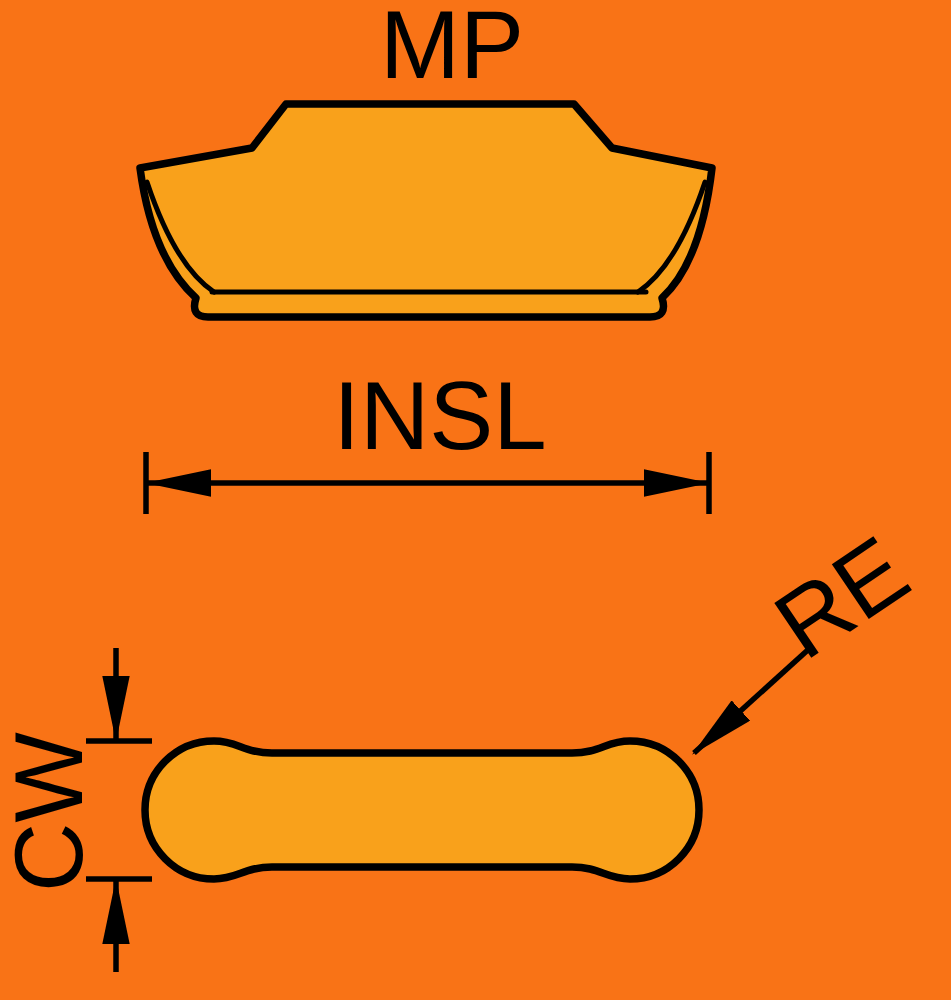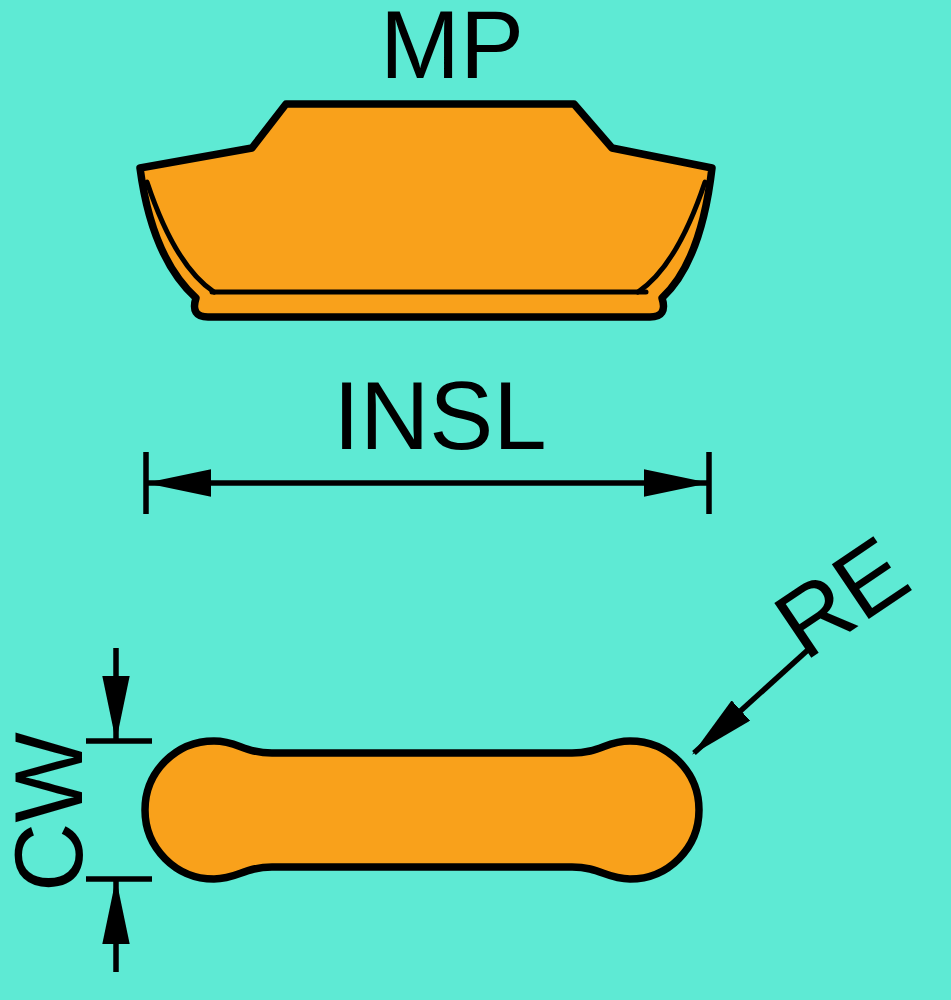--- a/index.html
+++ b/index.html
@@ -4,21 +4,21 @@
 <style>
   html, body {
     margin: 0;
     padding: 0;
     background: #ffffff;
   }
   .stage {
     position: relative;
     width: 951px;
     height: 1000px;
-    background: #5eead4;
+    background: #f97316;
     overflow: hidden;
   }
   svg { display: block; }
   .shape {
     stroke: #000000;
     stroke-width: 7.5;
     stroke-linejoin: round;
   }
   .detail {
     fill: none;

